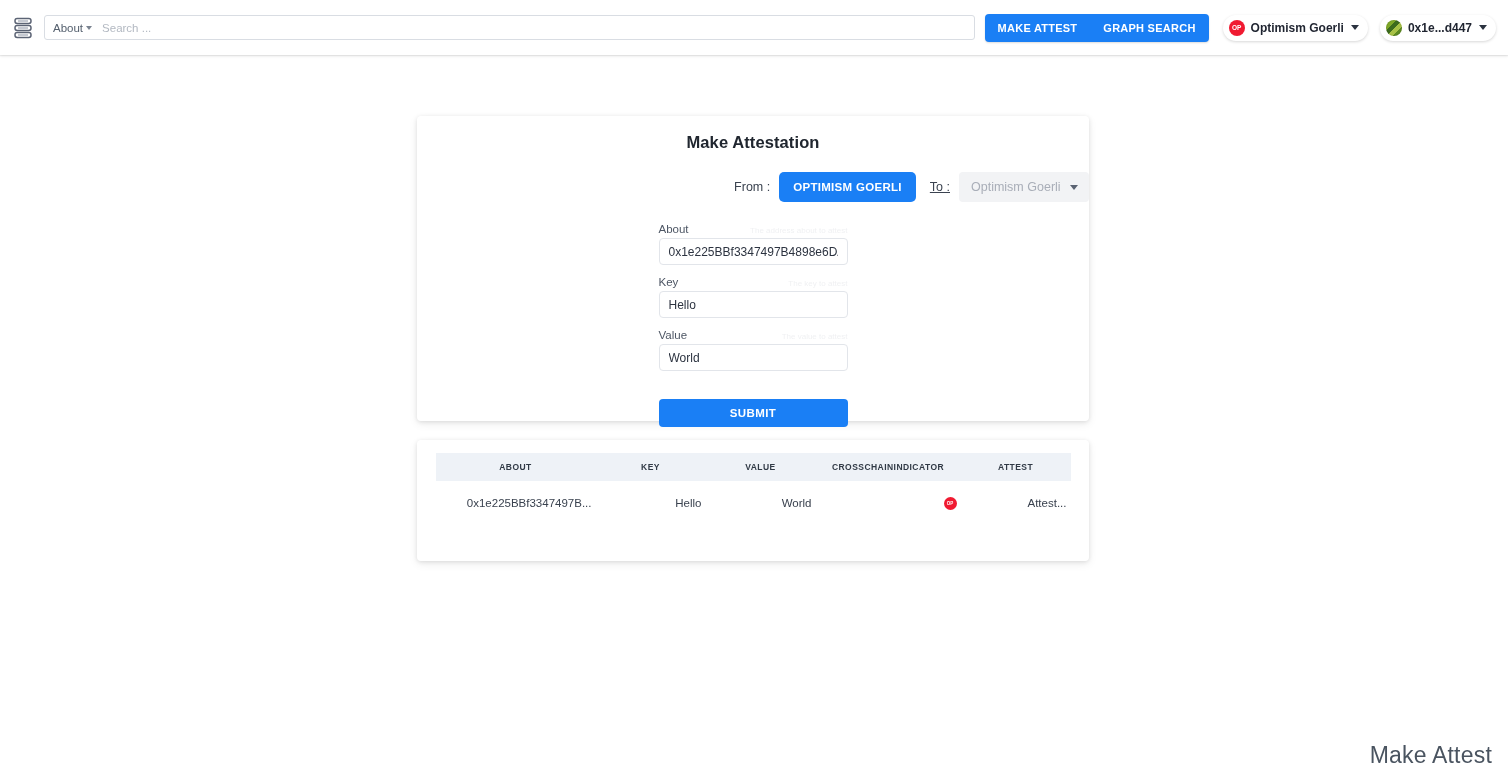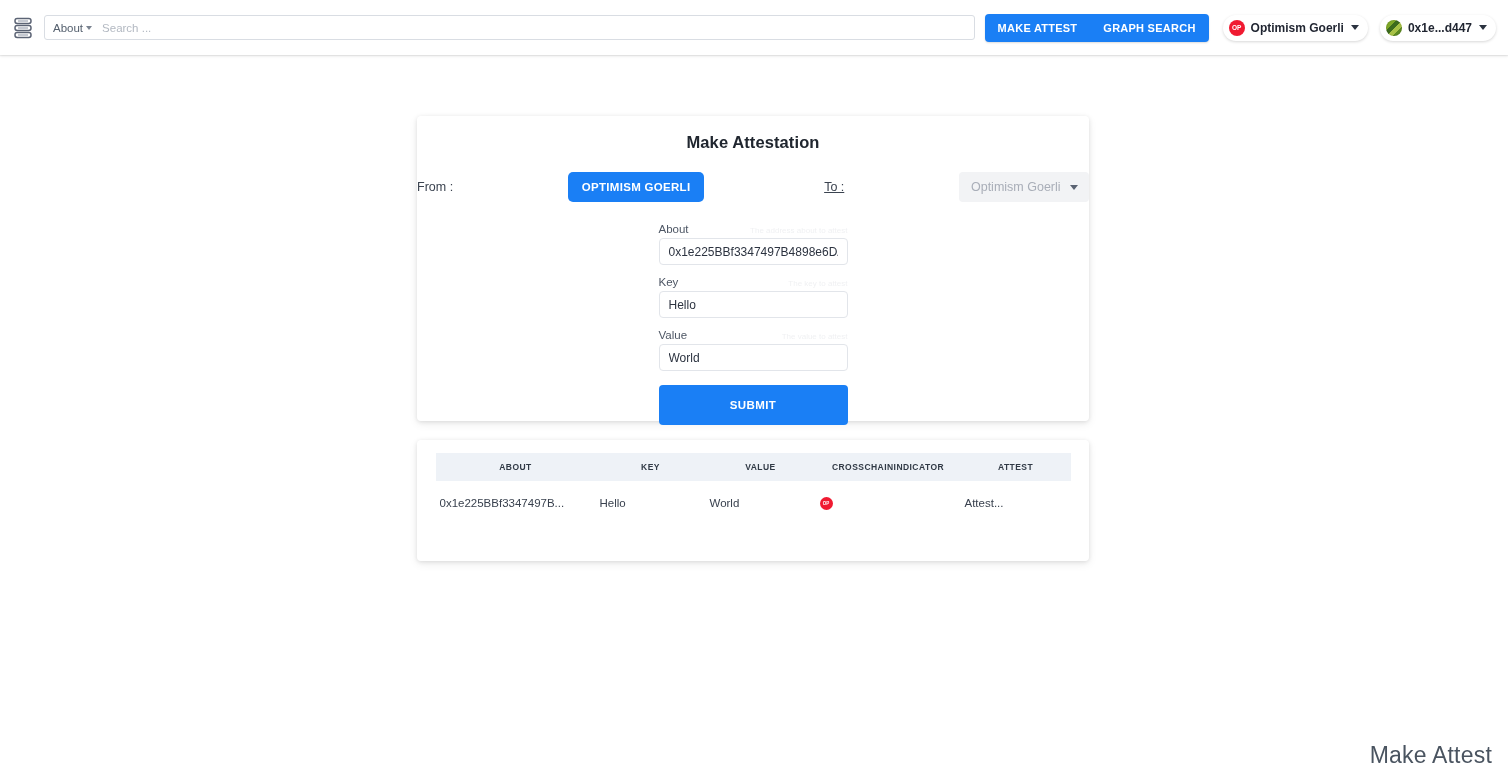--- a/index.html
+++ b/index.html
@@ -159,21 +159,21 @@
     font-size: 16.5px;
     font-weight: bold;
     color: #20262f;
     padding-top: 17px;
     letter-spacing: 0.1px;
   }
 
   .chain-row {
     display: flex;
     align-items: center;
-    justify-content: space-between;
+    justify-content: flex-end;
     gap: 0;
     margin-top: 20px;
     font-size: 12.5px;
     color: #3b4350;
   }
   .lbl-from { margin-right: 9px; }
   .chip-from {
     background: #1a7ff5;
     color: #ffffff;
     font-size: 11.5px;
@@ -238,30 +238,30 @@
     border-radius: 4px;
     background: #fff;
     padding: 0 9px;
     font-size: 12px;
     color: #2c3340;
     font-family: "Liberation Sans", sans-serif;
     outline: none;
   }
   .btn-submit {
     width: 189px;
-    height: 40px;
+    height: 28px;
     background: #1a7ff5;
     border: none;
     border-radius: 4px;
     color: #ffffff;
     font-size: 11.5px;
     font-weight: bold;
     letter-spacing: 0.4px;
     cursor: pointer;
-    margin-top: 3px;
+    margin-top: 17px;
     font-family: "Liberation Sans", sans-serif;
   }
 
   
   .table-title {
     text-align: center;
     font-size: 15.5px;
     font-weight: bold;
     color: #20262f;
     padding-top: 18px;
@@ -286,21 +286,21 @@
     color: #313a46;
     letter-spacing: 0.45px;
     padding: 9px 4px;
     text-align: center;
   }
   table.att th:first-child { text-align: center; }
   table.att td {
     font-size: 11.5px;
     color: #39414e;
     padding: 14px 4px;
-    text-align: left;
+    text-align: right;
     background: #ffffff;
     margin-top: 32px;
   }
   .col-about { width: 160px; }
   .col-key   { width: 110px; }
   .col-value { width: 110px; }
   .col-cci   { width: 145px; }
   .col-status{ width: 110px; }
   .cci-dot {
     width: 13px; height: 13px;

